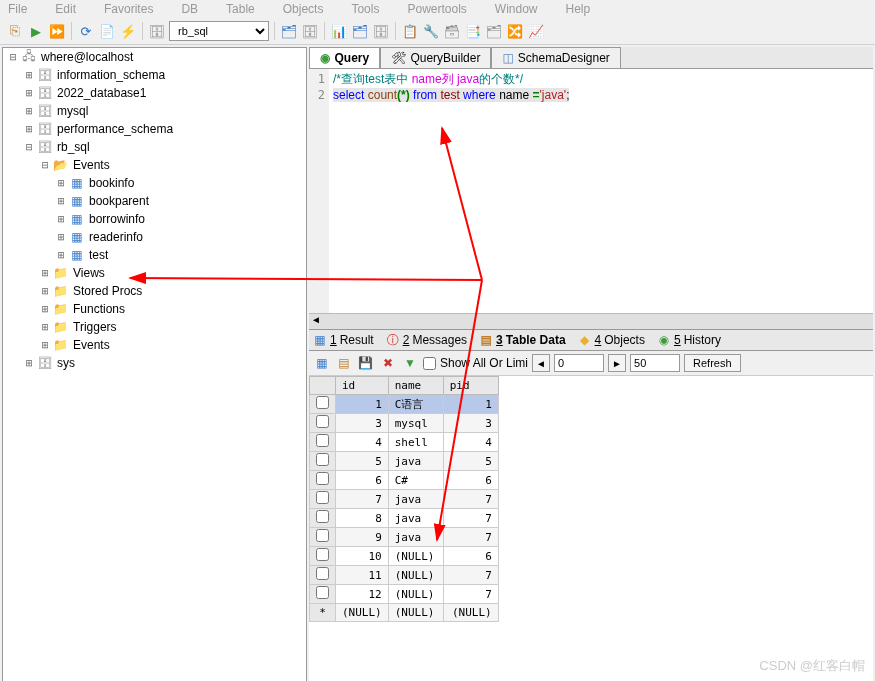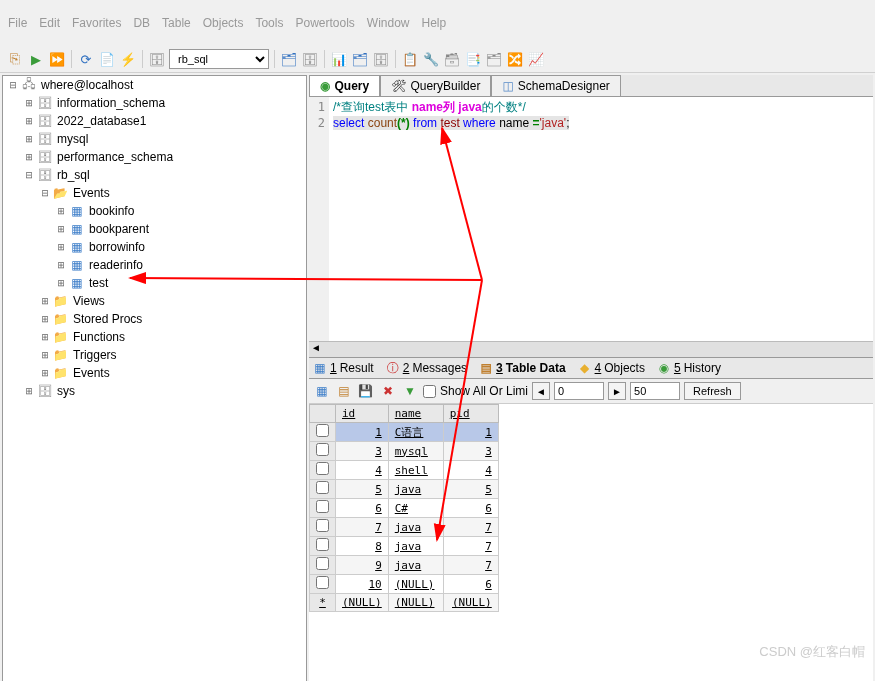--- a/index.html
+++ b/index.html
@@ -1,18 +1,18 @@
 <!DOCTYPE html>
 <html><head>
   <meta charset="utf-8">
   <style>
     * { margin: 0; padding: 0; box-sizing: border-box; font-family: Tahoma, sans-serif; font-size: 12px; }
     body { background: #f0f0f0; width: 875px; height: 681px; overflow: hidden; position: relative; }
 
-    .menubar { background: #f0f0f0; padding: 16px 8px; color: #999; font-size: 11px; display: flex; gap: 12px; }
+    .menubar { background: #f0f0f0; padding: 2px 8px; color: #999; font-size: 11px; display: flex; gap: 28px; }
     .menubar span { }
 
     .toolbar { background: #f0f0f0; padding: 3px 6px; display: flex; align-items: center; gap: 3px; border-bottom: 1px solid #d0d0d0; }
     .tb-icon { width: 18px; height: 18px; display: flex; align-items: center; justify-content: center; font-size: 13px; cursor: pointer; }
     .tb-sep { width: 1px; height: 18px; background: #ccc; margin: 0 2px; }
     .tb-combo { height: 20px; border: 1px solid #999; background: #fff; padding: 0 4px; font-size: 11px; min-width: 100px; }
 
     .main { display: flex; height: calc(100% - 42px); }
 
     .sidebar { width: 305px; background: #fff; border: 1px solid #999; margin: 2px; overflow: auto; }
@@ -41,49 +41,49 @@
 
     .editor { flex: 0 0 260px; background: #fff; display: flex; overflow: auto; position: relative; }
     .gutter { width: 20px; background: #f0f0f0; color: #888; text-align: right; padding: 2px 4px 2px 0; font-family: monospace; font-size: 12px; line-height: 16px; }
     .code { padding: 2px 4px; font-family: monospace; font-size: 12px; line-height: 16px; white-space: pre; }
     .kw { color: #0000ff; }
     .fn { color: #8b4513; }
     .op { color: #008000; font-weight: bold; }
     .tbl { color: #8b0000; }
     .str { color: #b22222; }
     .cmt { color: #008080; }
-    .cmt-name { color: #dd00dd; font-weight: bold; }
+    .cmt-name { color: #dd00dd; }
     .sel { background: #e5e5e5; }
     .scroll-placeholder { position: absolute; left: 0; right: 0; bottom: 0; height: 16px; background: #e0e0e0; border-top: 1px solid #bbb; }
     .scroll-placeholder::before { content: '◄'; position: absolute; left: 2px; font-size: 10px; }
 
     .result-tabs { display: flex; background: #e8e8e8; border-top: 1px solid #999; border-bottom: 1px solid #999; padding: 3px 4px; gap: 12px; align-items: center; }
     .rtab { display: flex; align-items: center; gap: 3px; cursor: pointer; font-size: 11px; }
     .rtab .ul { text-decoration: underline; }
     .rtab.active { font-weight: bold; }
     .rtab-icon { width: 14px; height: 14px; display: flex; align-items: center; justify-content: center; }
 
     .data-controls { display: flex; align-items: center; gap: 4px; background: #f0f0f0; padding: 3px 4px; border-bottom: 1px solid #ccc; font-size: 11px; }
     .dc-icon { width: 18px; height: 18px; display: flex; align-items: center; justify-content: center; cursor: pointer; }
     .dc-check { }
     .dc-input { width: 50px; height: 18px; border: 1px solid #999; padding: 0 3px; font-size: 11px; }
     .dc-nav { border: 1px solid #999; width: 18px; height: 18px; background: #f4f4f4; display: flex; align-items: center; justify-content: center; cursor: pointer; font-size: 10px; }
     .dc-btn { border: 1px solid #999; padding: 2px 8px; background: #f4f4f4; cursor: pointer; font-size: 11px; }
 
     .grid { flex: 1; background: #fff; overflow: auto; }
-    .grid table { border-collapse: collapse; text-decoration: underline; }
+    .grid table { border-collapse: collapse; }
     .grid th { background: #e8e8e8; border: 1px solid #bbb; padding: 2px 6px; font-weight: normal; text-align: left; font-size: 11px; font-family: monospace; }
     .grid td { border: 1px solid #ccc; padding: 1px 6px; font-size: 11px; font-family: monospace; height: 18px; }
     .grid .chk-col { width: 22px; text-align: center; background: #e8e8e8; }
     .grid .num { text-align: right; }
     .grid tr:nth-child(even) td.cell { background: #f5f5f5; }
     .grid tr:nth-child(odd) td.cell { background: #fff; }
     .row-sel td.cell { background: #b8c8e8 !important; }
 
-    .watermark { position: absolute; right: 10px; bottom: 20px; color: #ccc; font-size: 13px; }
+    .watermark { position: absolute; right: 10px; bottom: 6px; color: #ccc; font-size: 13px; }
 
     .arrow-overlay { position: absolute; top: 0; left: 0; pointer-events: none; z-index: 1000; }
   </style>
 </head>
 <body>
 
 <div class="menubar">
   <span>File</span>
   <span>Edit</span>
   <span>Favorites</span>
@@ -342,20 +342,32 @@
     <td class="cell">java</td>
     <td class="cell num">7</td>
             </tr>
             <tr>
               <td class="chk-col"><input type="checkbox" style=""></td>
     <td class="cell num">10</td>
     <td class="cell">(NULL)</td>
     <td class="cell num">6</td>
             </tr>
             <tr>
+              <td class="chk-col"><input type="checkbox" style=""></td>
+    <td class="cell num">11</td>
+    <td class="cell">(NULL)</td>
+    <td class="cell num">7</td>
+            </tr>
+            <tr>
+              <td class="chk-col"><input type="checkbox" style=""></td>
+    <td class="cell num">12</td>
+    <td class="cell">(NULL)</td>
+    <td class="cell num">7</td>
+            </tr>
+            <tr>
               <td class="chk-col">*</td>
   <td class="cell num">(NULL)</td>
   <td class="cell">(NULL)</td>
   <td class="cell num">(NULL)</td>
             </tr>
           </tbody>
       </table>
     </div>
   </div>
 </div>

